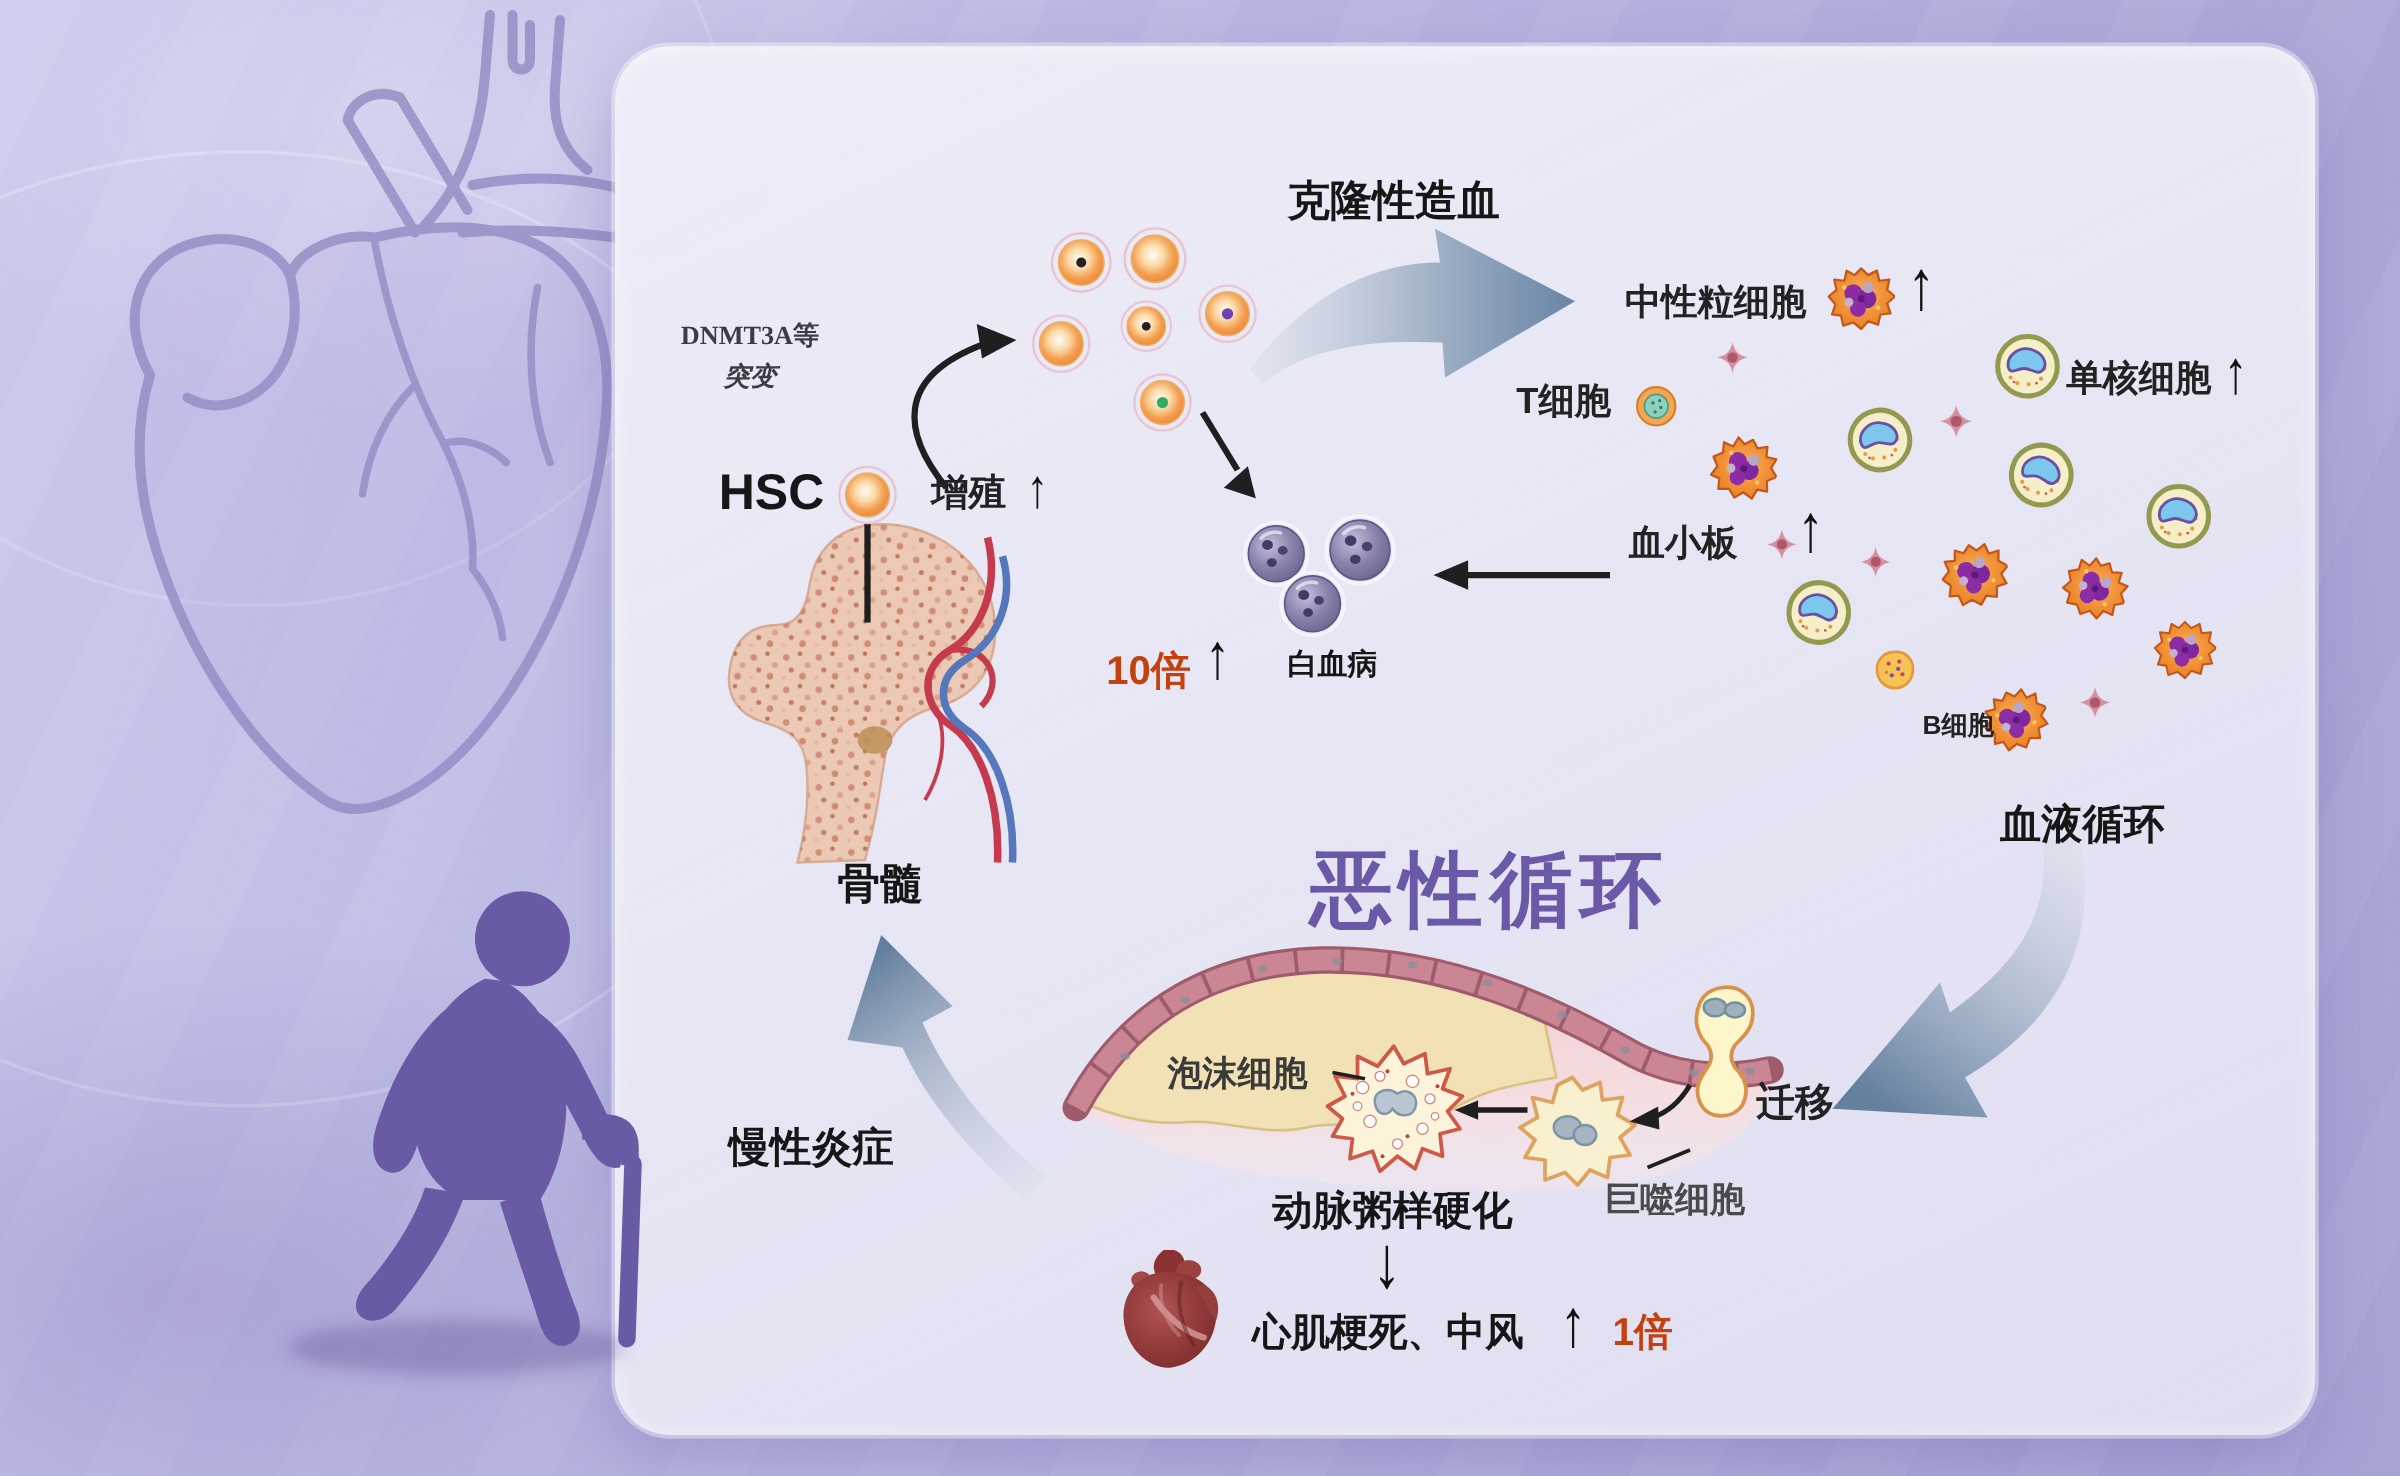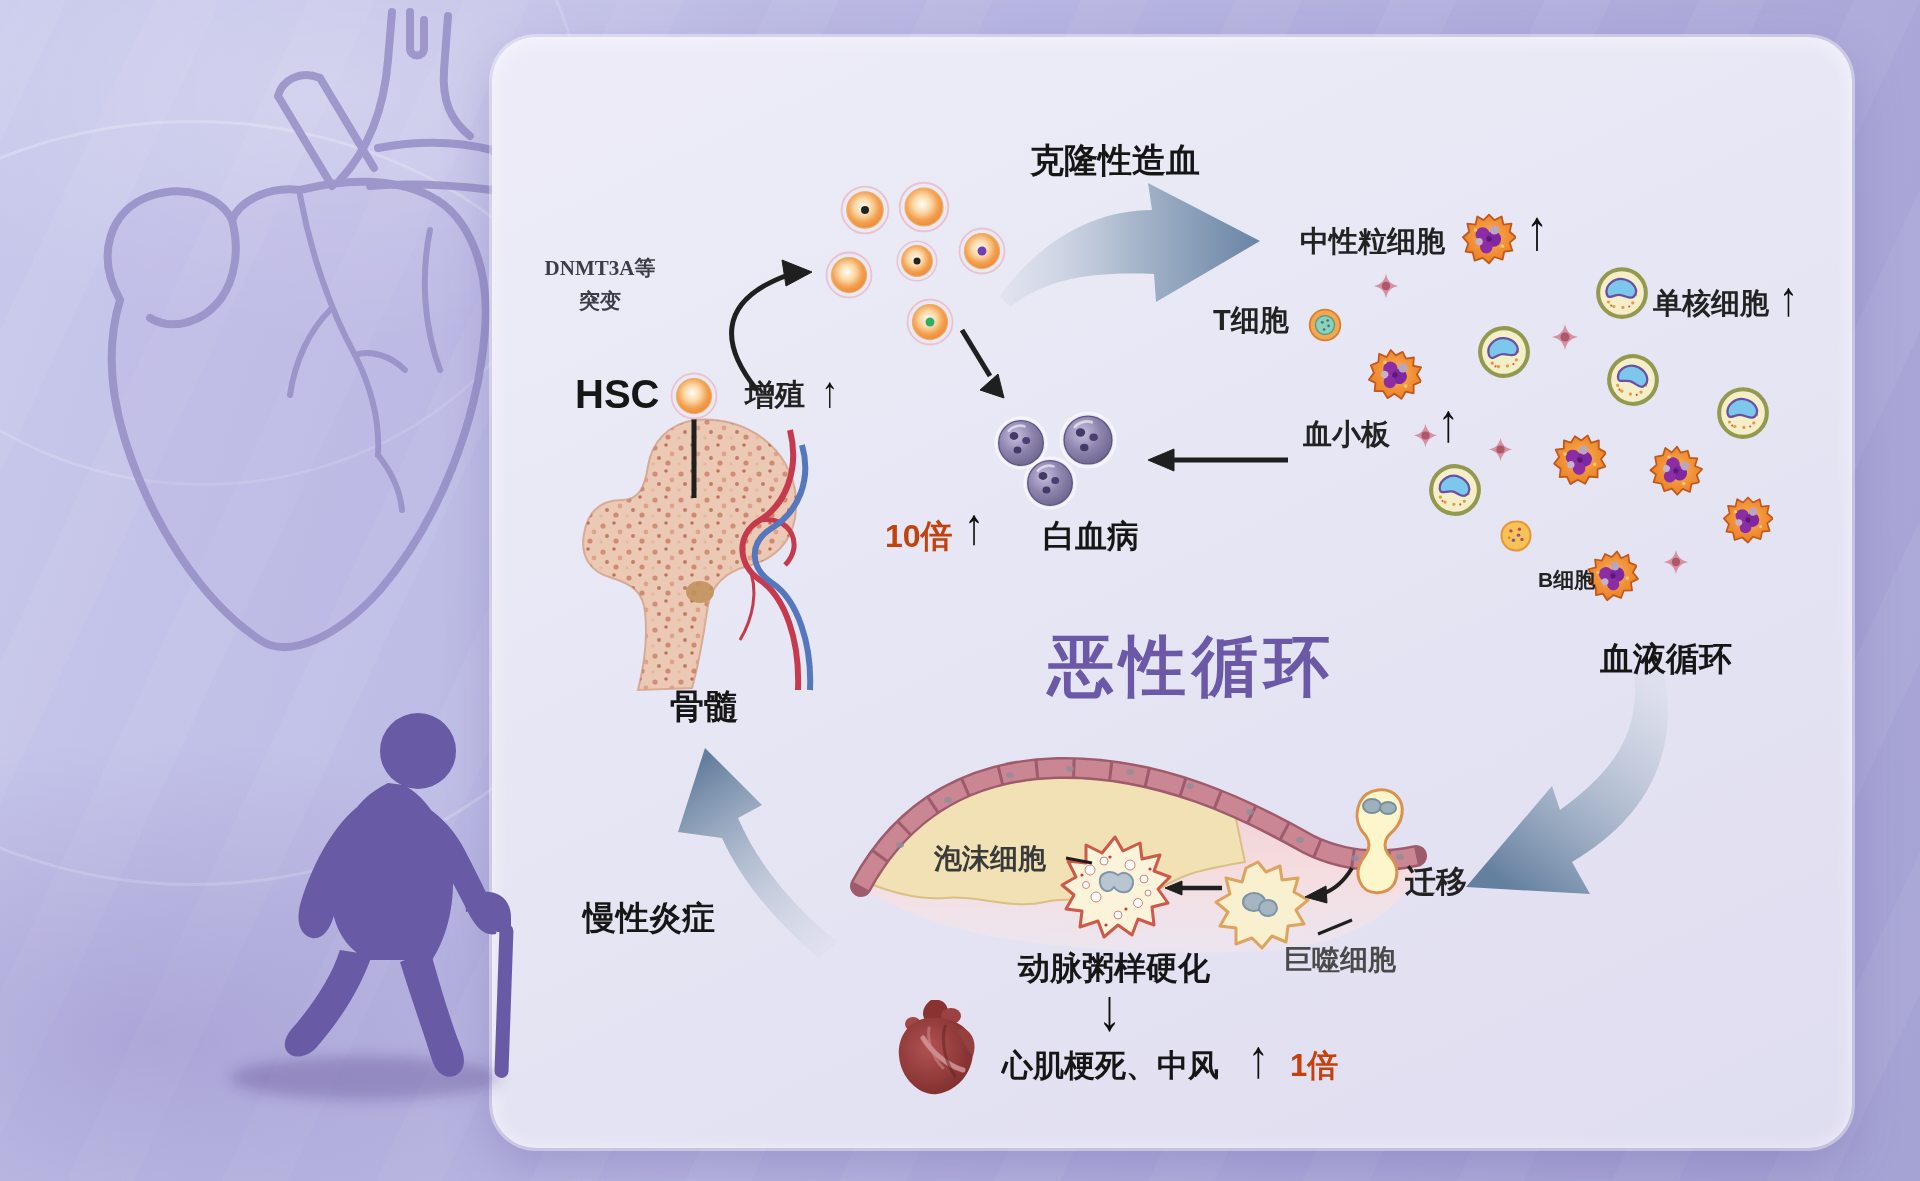--- a/index.html
+++ b/index.html
@@ -17,21 +17,21 @@
   }
   .layer{position:absolute;left:0;top:0;width:1920px;height:1181px;}
   .panel{
     position:absolute;left:492px;top:37px;width:1360px;height:1111px;border-radius:44px;
     background:linear-gradient(155deg,#edecf8 0%,#e7e6f4 45%,#dfddf0 100%);
     box-shadow:0 0 0 3px rgba(255,255,255,.4), 0 20px 50px rgba(95,85,160,.30), inset 0 2px 18px rgba(255,255,255,.6);
   }
   .lbl{position:absolute;white-space:nowrap;color:#222;font-weight:600;}
   .b{font-weight:800;color:#161616;}
   .blue{color:#c2410c;}
-  .purple-big{color:#6b58a6;font-weight:800;letter-spacing:6px;}
+  .purple-big{color:#6b58a6;font-weight:800;letter-spacing:6px;margin-top:45px;}
   .ua{display:inline-block;font-weight:700;color:#111;transform:scaleY(1.28);transform-origin:center 60%;}
   .serifed{font-family:"Liberation Serif", serif;color:#3c3c46;text-align:center;line-height:33px;}
 </style>
 </head>
 <body>
 
 <div class="bg-wave" style="left:-260px;top:120px;width:900px;height:760px;"></div>
 <div class="bg-wave" style="left:-180px;top:-220px;width:760px;height:700px;border-color:rgba(255,255,255,.16);"></div>
 <div class="bg-sheen"></div>
 
@@ -299,41 +299,41 @@
     <line x1="962" y1="330" x2="990" y2="376" stroke-width="5"></line>
     <polygon points="1004,398 980,390 998,374"></polygon>
     <line x1="1288" y1="460" x2="1170" y2="460" stroke-width="5"></line>
     <polygon points="1148,460 1174,449 1174,471"></polygon>
   </g>
 </svg>
 
 <div class="layer">
   <div class="lbl serifed" style="left:520px;top:252px;width:160px;font-size:21px;">
     <span style="display:block;">DNMT3A等</span>
-    <span style="display:block;">突变</span>
+    <span style="display:block;font-style:italic;">突变</span>
   </div>
   <div class="lbl b" style="left:575px;top:372px;font-size:40px;">HSC</div>
   <div class="lbl" style="left:745px;top:374px;font-size:30px;">
     <span>增殖</span>
     <span class="ua" style="font-size:34px;margin-left:8px;">↑</span>
   </div>
   <div class="lbl b" style="left:1030px;top:138px;font-size:34px;">克隆性造血</div>
   <div class="lbl" style="left:1300px;top:222px;font-size:29px;">中性粒细胞</div>
   <div class="lbl ua" style="left:1526px;top:206px;font-size:44px;">↑</div>
   <div class="lbl" style="left:1213px;top:301px;font-size:29px;">T细胞</div>
   <div class="lbl" style="left:1653px;top:279px;font-size:29px;">
     <span>单核细胞</span>
     <span class="ua" style="font-size:38px;margin-left:2px;">↑</span>
   </div>
   <div class="lbl" style="left:1303px;top:415px;font-size:29px;">血小板</div>
   <div class="lbl ua" style="left:1438px;top:400px;font-size:42px;">↑</div>
   <div class="lbl" style="left:1538px;top:566px;font-size:21px;text-align:center;">B细胞</div>
   <div class="lbl b blue" style="left:885px;top:515px;font-size:32px;">10倍</div>
   <div class="lbl ua" style="left:964px;top:505px;font-size:40px;">↑</div>
-  <div class="lbl b" style="left:1030px;top:515px;font-size:32px;margin-left:13px;">白血病</div>
+  <div class="lbl b" style="left:1030px;top:515px;font-size:24px;">白血病</div>
   <div class="lbl purple-big" style="left:1048px;top:622px;font-size:66px;">恶性循环</div>
   <div class="lbl b" style="left:670px;top:684px;font-size:34px;">骨髓</div>
   <div class="lbl b" style="left:1600px;top:637px;font-size:33px;">血液循环</div>
   <div class="lbl" style="left:934px;top:840px;font-size:28px;color:#3a3a3a;">泡沫细胞</div>
   <div class="lbl" style="left:1405px;top:861px;font-size:31px;">迁移</div>
   <div class="lbl" style="left:1284px;top:941px;font-size:28px;color:#4a4a4a;">巨噬细胞</div>
   <div class="lbl b" style="left:583px;top:896px;font-size:33px;">慢性炎症</div>
   <div class="lbl b" style="left:1018px;top:947px;font-size:32px;">动脉粥样硬化</div>
   <div class="lbl ua" style="left:1098px;top:984px;font-size:46px;">↓</div>
   <div class="lbl b" style="left:1002px;top:1045px;font-size:31px;">心肌梗死、中风</div>

